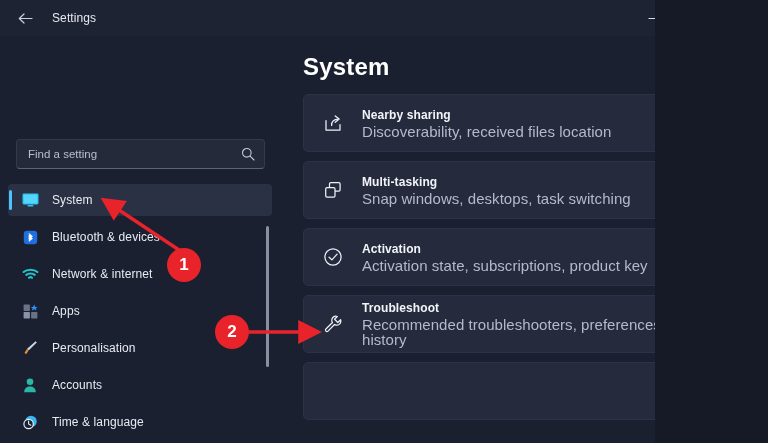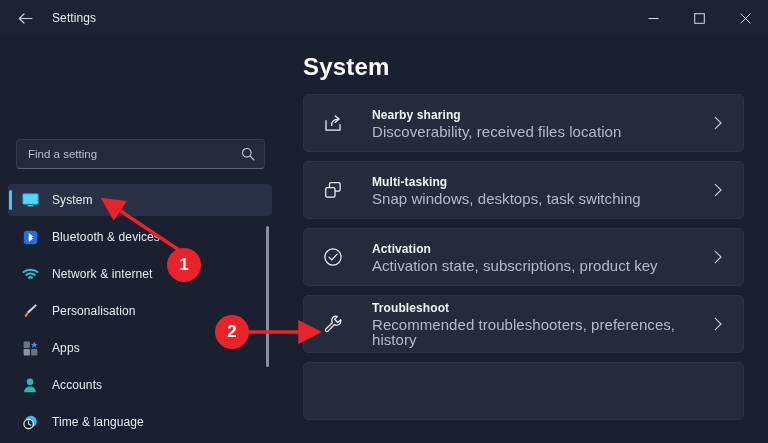--- a/index.html
+++ b/index.html
@@ -6,21 +6,21 @@
   html, body {
     width: 768px; height: 443px;
     overflow: hidden;
     background: #161a27;
     font-family: "Liberation Sans", sans-serif;
     -webkit-font-smoothing: antialiased;
   }
 
   #app {
     position: relative;
-    width: 768px; height: 443px;
+    width: 655px; height: 443px;
     background: #1b2030;
     overflow: hidden;
   }
 
   
   #titlebar {
     position: absolute; top: 0; left: 0;
     width: 768px; height: 36px;
     background: #1e2333;
     display: flex; align-items: center;
@@ -138,21 +138,21 @@
     margin-bottom: 9px;
     display: flex; align-items: center;
     cursor: pointer;
   }
   .card-icon {
     width: 30px; height: 30px; margin-left: 14px;
     display: flex; align-items: center; justify-content: center;
     flex: 0 0 30px;
   }
   .card-icon svg { stroke: #eef1f7; }
-  .card-text { margin-left: 24px; flex: 1; }
+  .card-text { margin-left: 14px; flex: 1; }
   .card-title {
     font-size: 12px; color: #f2f4f9; font-weight: 600;
     letter-spacing: .1px; line-height: 15px;
   }
   .card-sub {
     font-size: 15px; color: #b3bacb; line-height: 15px;
     margin-top: 1px; letter-spacing: .05px;
   }
   .card-chev {
     width: 30px; height: 30px; margin-right: 10px;
@@ -252,38 +252,38 @@
             <path d="M1.6 4.0 C5.0 0.9, 12.0 0.9, 15.4 4.0"></path>
             <path d="M4.3 6.9 C6.5 5.0, 10.5 5.0, 12.7 6.9"></path>
             <path d="M7.0 9.8 C7.9 9.0, 9.1 9.0, 10.0 9.8"></path>
           </svg>
         </span>
         <span class="nav-label">Network &amp; internet</span>
       </div>
 
       <div class="nav-item">
         <span class="nav-icon">
-          <svg width="16" height="16" viewBox="0 0 16 16">
-            <path d="M13.6 1.2 L14.8 2.4 L6.6 10.6 L4.9 9.0 Z" fill="#cfd6e4"></path>
-            <path d="M4.7 9.3 L6.4 10.9 L4.0 14.2 L2.6 12.8 Z" fill="#f28b2c"></path>
-          </svg>
-        </span>
-        <span class="nav-label">Personalisation</span>
-      </div>
-
-      <div class="nav-item">
-        <span class="nav-icon">
           <svg width="15" height="15" viewBox="0 0 15 15">
             <rect x="0.6" y="0.6" width="6.3" height="6.3" rx="0.7" fill="#6a7287"></rect>
             <rect x="0.6" y="8.1" width="6.3" height="6.3" rx="0.7" fill="#8b93a8"></rect>
             <rect x="8.1" y="8.1" width="6.3" height="6.3" rx="0.7" fill="#6a7287"></rect>
             <path d="M11.2 0.6 L12.3 2.9 L14.6 2.9 L12.8 4.4 L13.5 6.7 L11.2 5.3 L8.9 6.7 L9.6 4.4 L7.8 2.9 L10.1 2.9 Z" fill="#2f8ef0"></path>
           </svg>
         </span>
         <span class="nav-label">Apps</span>
+      </div>
+
+      <div class="nav-item">
+        <span class="nav-icon">
+          <svg width="16" height="16" viewBox="0 0 16 16">
+            <path d="M13.6 1.2 L14.8 2.4 L6.6 10.6 L4.9 9.0 Z" fill="#cfd6e4"></path>
+            <path d="M4.7 9.3 L6.4 10.9 L4.0 14.2 L2.6 12.8 Z" fill="#f28b2c"></path>
+          </svg>
+        </span>
+        <span class="nav-label">Personalisation</span>
       </div>
 
       <div class="nav-item">
         <span class="nav-icon">
           <svg width="14" height="15" viewBox="0 0 14 15">
             <circle cx="7" cy="3.8" r="3.3" fill="#2bb7a8"></circle>
             <path d="M1.2 14.3 C1.2 10.6, 3.8 8.6, 7 8.6 C10.2 8.6, 12.8 10.6, 12.8 14.3 Z" fill="#2bb7a8"></path>
           </svg>
         </span>
         <span class="nav-label">Accounts</span>

